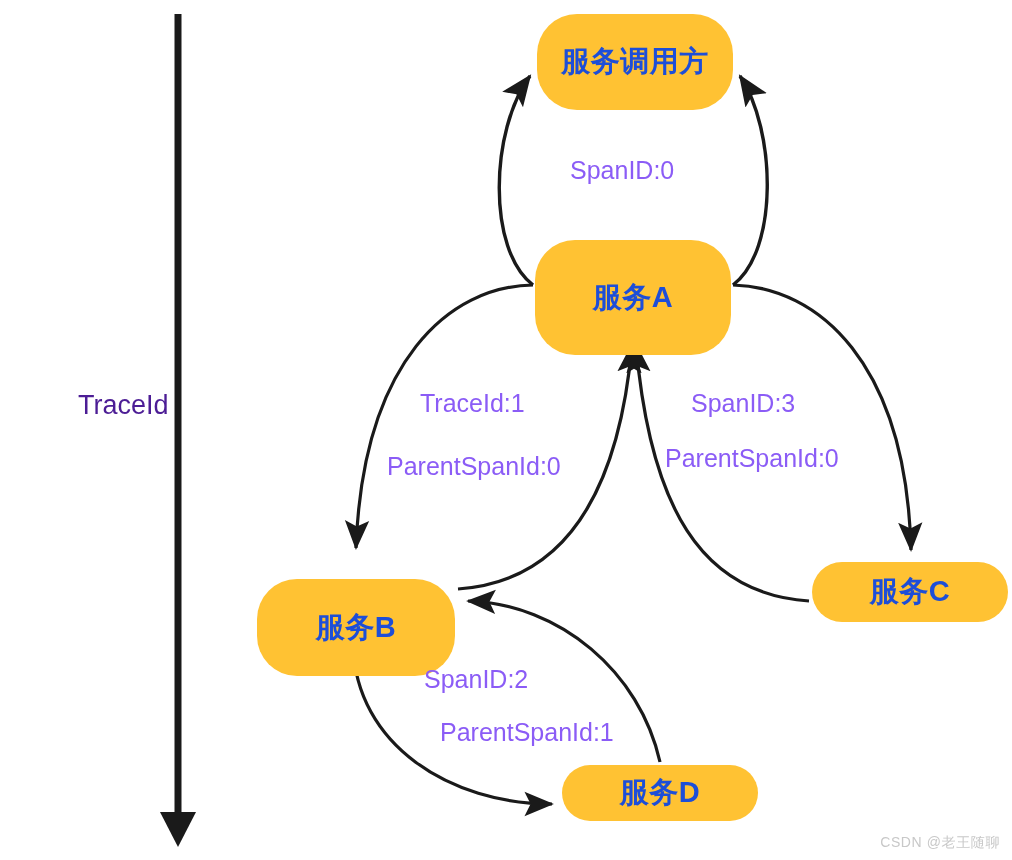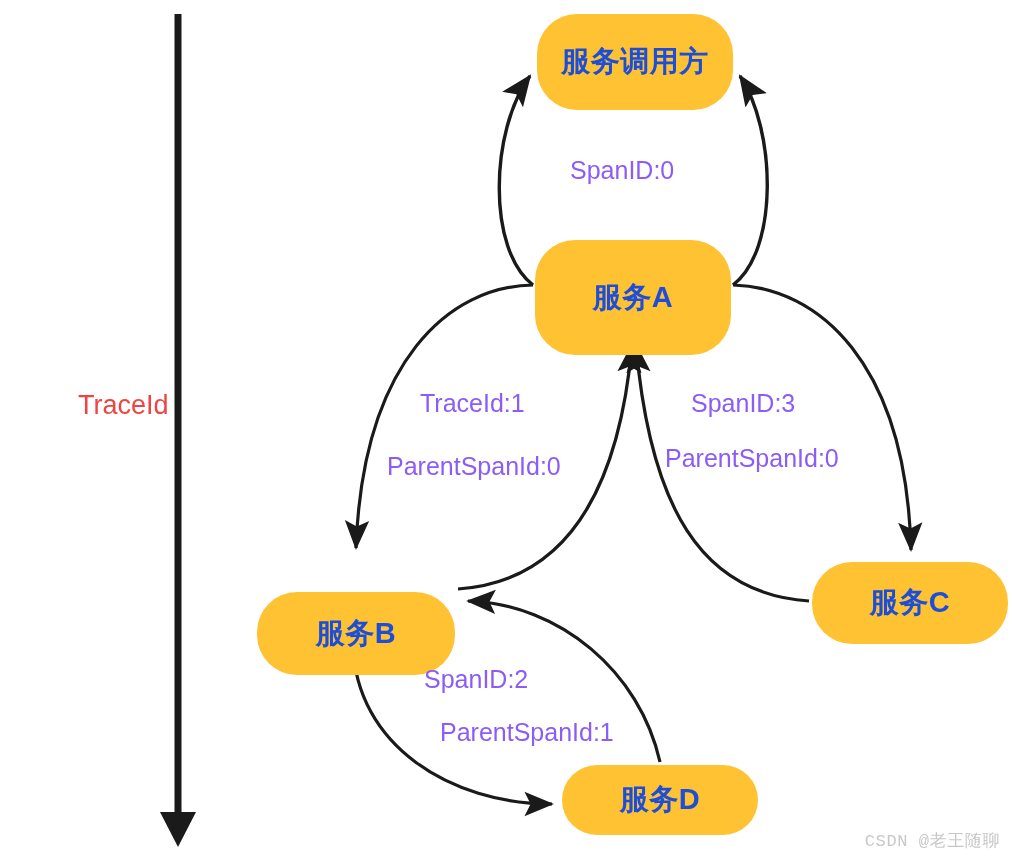--- a/index.html
+++ b/index.html
@@ -43,36 +43,36 @@
     position: absolute;
     color: #8b5cf6;
     font-size: 25px;
     font-weight: 400;
     white-space: nowrap;
     font-family: "Liberation Sans", "DejaVu Sans", sans-serif;
     user-select: none;
   }
   .axis-label {
     position: absolute;
-    color: #ef4444;
+    color: #4c1d95;
     font-size: 27px;
     font-weight: 400;
     white-space: nowrap;
     font-family: "Liberation Sans", "DejaVu Sans", sans-serif;
     user-select: none;
   }
   .watermark {
     position: absolute;
     right: 12px;
     bottom: 8px;
     color: #c8c8c8;
-    font-size: 17px;
+    font-size: 14px;
     letter-spacing: 0.6px;
     white-space: nowrap;
-    font-family: Liberation Mono, monospace;
+    font-family: Liberation Sans, sans-serif;
     user-select: none;
   }
 </style>
 </head>
 <body>
 
 <div id="canvas">
 
   <svg class="layer" viewBox="0 0 1012 860" xmlns="http://www.w3.org/2000/svg">
     <defs>
@@ -103,25 +103,25 @@
 
     <path d="M660,762 C640,672 560,604 468,601" fill="none" stroke="#1a1a1a" stroke-width="3.2" marker-end="url(#arrowhead)"></path>
   </svg>
 
   <div class="axis-label" style="left:78px; top:390px;">TraceId</div>
 
   <div class="node" style="left:537px; top:14px; width:196px; height:96px;">服务调用方</div>
 
   <div class="node" style="left:535px; top:240px; width:196px; height:115px;">服务A</div>
 
-  <div class="node" style="left:257px; top:592px; width:198px; height:83px;">服务B</div>
+  <div class="node" style="left:257px; top:579px; width:198px; height:97px;">服务B</div>
 
-  <div class="node" style="left:812px; top:562px; width:196px; height:82px;">服务C</div>
+  <div class="node" style="left:812px; top:562px; width:196px; height:60px;">服务C</div>
 
-  <div class="node" style="left:562px; top:765px; width:196px; height:70px;">服务D</div>
+  <div class="node" style="left:562px; top:765px; width:196px; height:56px;">服务D</div>
 
   <div class="edge-label" style="left:570px; top:156px;">SpanID:0</div>
 
   <div class="edge-label" style="left:420px; top:389px;">TraceId:1</div>
 
   <div class="edge-label" style="left:387px; top:452px;">ParentSpanId:0</div>
 
   <div class="edge-label" style="left:691px; top:389px;">SpanID:3</div>
 
   <div class="edge-label" style="left:665px; top:444px;">ParentSpanId:0</div>

